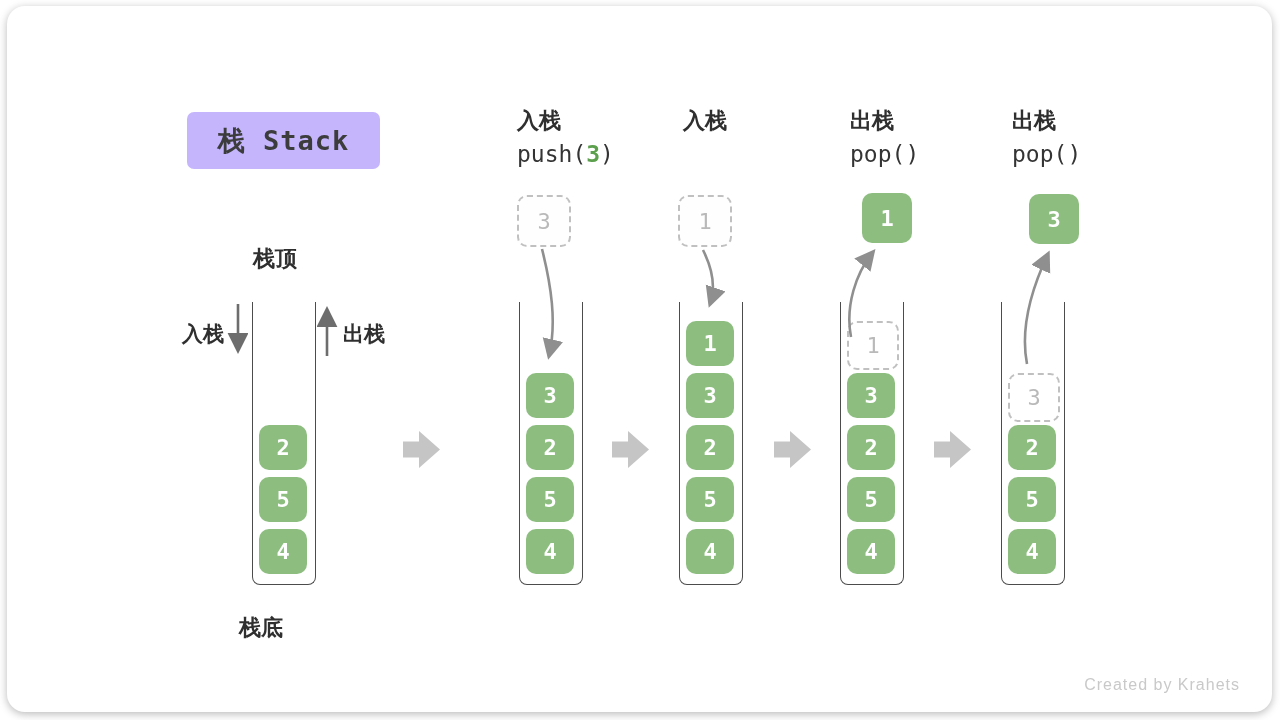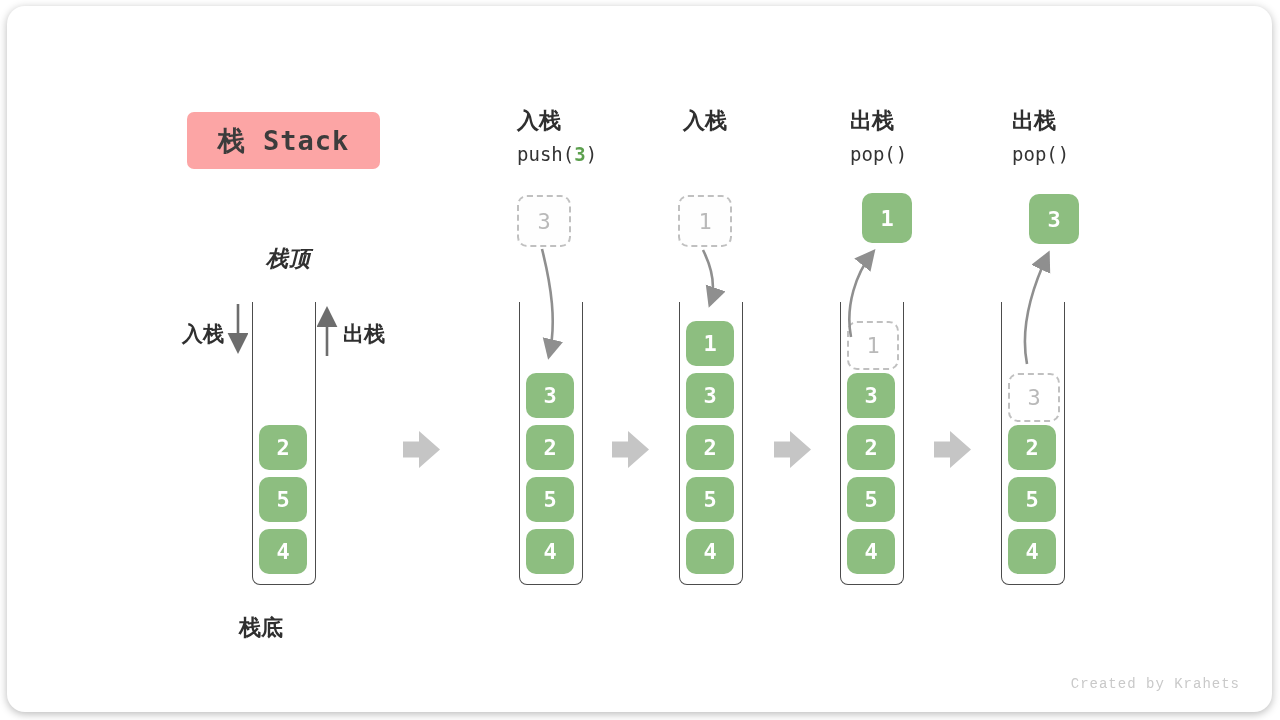--- a/index.html
+++ b/index.html
@@ -5,52 +5,52 @@
   html,body{margin:0;padding:0;width:1280px;height:720px;background:#ffffff;overflow:hidden;}
   body{font-family:"Liberation Sans","DejaVu Sans",sans-serif;}
   #card{position:absolute;left:7px;top:6px;width:1265px;height:706px;background:#ffffff;
         border-radius:18px;box-shadow:0 2px 9px rgba(0,0,0,0.28);}
   .abs{position:absolute;}
   #title-box{left:187px;top:112px;width:193px;height:57px;background:#e3e3e3;border-radius:7px;
              display:flex;align-items:center;justify-content:center;
              font-family:"DejaVu Sans Mono","Liberation Mono",monospace;
              font-size:27px;font-weight:bold;color:#3c3c3c;letter-spacing:1px;}
   .cn-label{font-size:22px;font-weight:bold;color:#2f2f2f;}
-  #label-stack-top{left:244px;top:244px;width:88px;text-align:center;font-style:italic;}
+  #label-stack-top{left:253px;top:244px;width:88px;}
   #label-stack-bottom{left:239px;top:613px;width:88px;text-align:left;}
   #label-push-side{left:170px;top:320px;width:54px;text-align:right;font-size:21px;}
   #label-pop-side{left:343px;top:320px;width:54px;text-align:left;font-size:21px;}
   .col-header{width:150px;}
   .col-header .cn{font-size:22px;font-weight:bold;color:#2f2f2f;line-height:30px;}
   .col-header .code{font-family:"DejaVu Sans Mono","Liberation Mono",monospace;
-                    font-size:19px;color:#343434;line-height:36px;}
+                    font-size:23px;color:#343434;line-height:36px;}
   .col-header .code .arg{font-weight:bold;}
   .stack-container{position:absolute;width:62px;border-left:1.6px solid #4c4c4c;
                    border-right:1.6px solid #4c4c4c;border-bottom:1.6px solid #4c4c4c;
                    border-radius:0 0 8px 8px;background:transparent;}
   .stack-item{position:absolute;width:48px;height:45px;border-radius:10px;
               display:flex;align-items:center;justify-content:center;
               font-family:"DejaVu Sans Mono","Liberation Mono",monospace;
               font-size:22px;font-weight:bold;}
   .stack-item.solid{color:#ffffff;}
   .stack-item.ghost{background:#ffffff;border:2px dashed #c0c0c0;color:#b9b9b9;font-weight:normal;}
   .floating-item{position:absolute;border-radius:10px;display:flex;align-items:center;justify-content:center;
                  font-family:"DejaVu Sans Mono","Liberation Mono",monospace;font-size:22px;}
   .floating-item.dashed{background:#fefefe;border:2px dashed #c0c0c0;color:#b9b9b9;}
   .floating-item.solid{color:#ffffff;font-weight:bold;}
-  #watermark{right:40px;top:676px;font-family:Liberation Mono, monospace;
-             font-size:14px;color:#c9c9c9;letter-spacing:1px;margin-left:48px;}
+  #watermark{right:40px;top:676px;font-family:Liberation Sans, sans-serif;
+             font-size:16px;color:#c9c9c9;letter-spacing:1px;margin-left:48px;}
   svg{position:absolute;left:0;top:0;pointer-events:none;}
 </style>
 </head>
 <body>
 
 <div id="card"></div>
 
-<div id="title-box" class="abs" style="background: #fca5a5;">
+<div id="title-box" class="abs" style="background: #c4b5fd;">
   <span>栈 Stack</span>
 </div>
 
 <div id="label-stack-top" class="abs cn-label">栈顶</div>
 <div id="label-stack-bottom" class="abs cn-label">栈底</div>
 <div id="label-push-side" class="abs cn-label">入栈</div>
 <div id="label-pop-side" class="abs cn-label">出栈</div>
 
 <div class="abs col-header" style="left:517px;top:106px;">
   <div class="cn">入栈</div>

